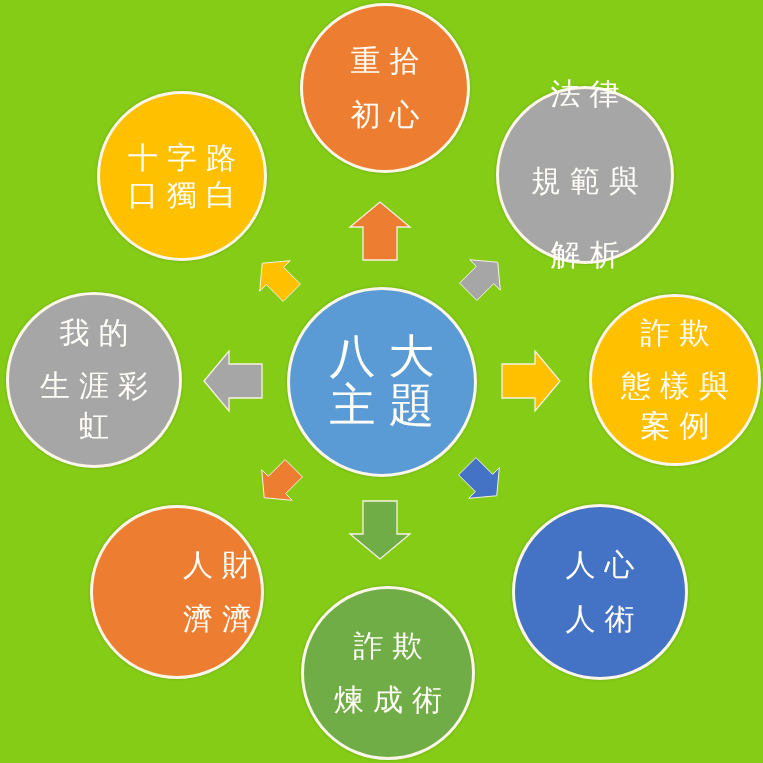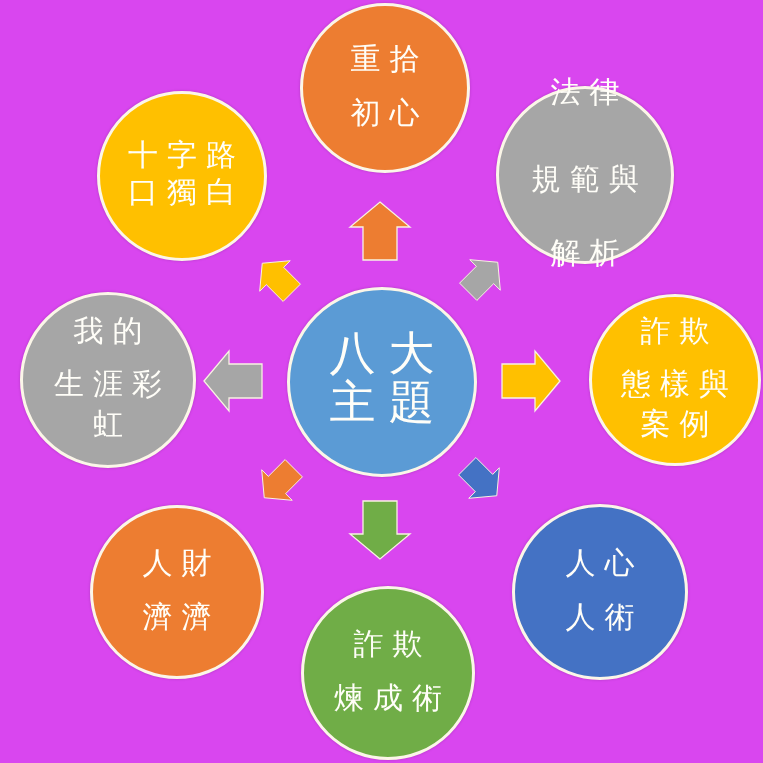--- a/index.html
+++ b/index.html
@@ -36,40 +36,40 @@
   .gap3 .line:first-child { margin-bottom:12px; }
   .c-center { font-size:46px; letter-spacing:13px; }
   .c-center .line { line-height:1.06; text-indent:13px; white-space:nowrap; }
 
   .c-north     { left:300px; top:3px;   width:170px; height:170px; }
   .c-northeast { left:496px; top:86px;  width:178px; height:178px; }
   .c-east      { left:589px; top:294px; width:172px; height:172px; }
   .c-southeast { left:512px; top:504px; width:176px; height:176px;text-align:right; }
   .c-south     { left:301px; top:586px; width:174px; height:174px; }
   .c-southwest { left:90px;  top:505px; width:174px; height:174px; }
-  .c-west      { left:20px;   top:292px; width:176px; height:176px; }
+  .c-west      { left:6px;   top:292px; width:176px; height:176px; }
   .c-northwest { left:97px;  top:91px;  width:170px; height:170px; }
   .c-center    { left:287px; top:287px; width:190px; height:190px; }
 
   
   .arrow { position:absolute; width:62px; height:60px; }
   .arrow svg { display:block; width:100%; height:100%; overflow:visible; }
   .a-n  { left:349px; top:201px; transform:rotate(0deg); }
   .a-ne { left:452px; top:247px; transform:rotate(45deg)  scale(0.72); }
   .a-e  { left:500px; top:351px; transform:rotate(90deg); }
   .a-se { left:451px; top:451px; transform:rotate(135deg) scale(0.72); }
   .a-s  { left:349px; top:500px; transform:rotate(180deg); }
   .a-sw { left:248px; top:453px; transform:rotate(225deg) scale(0.72); }
   .a-w  { left:202px; top:351px; transform:rotate(270deg); }
   .a-nw { left:246px; top:248px; transform:rotate(315deg) scale(0.72); }
 </style>
 </head>
 <body>
 
-<div class="stage" style="background-color: #d946ef; font-family: Liberation Mono, monospace;">
+<div class="stage" style="background-color: #84cc16;">
 
   <div class="arrow a-n">
     <svg viewBox="0 0 62 60">
         <polygon points="31,1 61,26 48,26 48,59 14,59 14,26 1,26" stroke="#F7F2E2" stroke-width="1.3" fill="#ED7D31"></polygon>
       </svg>
   </div>
   <div class="arrow a-ne">
     <svg viewBox="0 0 62 60">
         <polygon points="31,1 61,26 48,26 48,59 14,59 14,26 1,26" stroke="#F7F2E2" stroke-width="1.3" fill="#A6A6A6"></polygon>
       </svg>
@@ -125,21 +125,21 @@
   <div class="circle node gap2 c-southeast" style="background-color: rgb(68, 114, 196);">
     <div class="line">人心</div>
     <div class="line">人術</div>
   </div>
 
   <div class="circle node gap2 c-south" style="background-color: rgb(112, 173, 71);">
     <div class="line">詐欺</div>
     <div class="line">煉成術</div>
   </div>
 
-  <div class="circle node gap2 c-southwest" style="background-color: rgb(237, 125, 49);">
+  <div class="circle node gap2 c-southwest" style="background-color: rgb(237, 125, 49); align-items: flex-end;">
     <div class="line">人財</div>
     <div class="line">濟濟</div>
   </div>
 
   <div class="circle node gap3 c-west" style="background-color: rgb(166, 166, 166);">
     <div class="line">我的</div>
     <div class="line">生涯彩</div>
     <div class="line">虹</div>
   </div>
 

